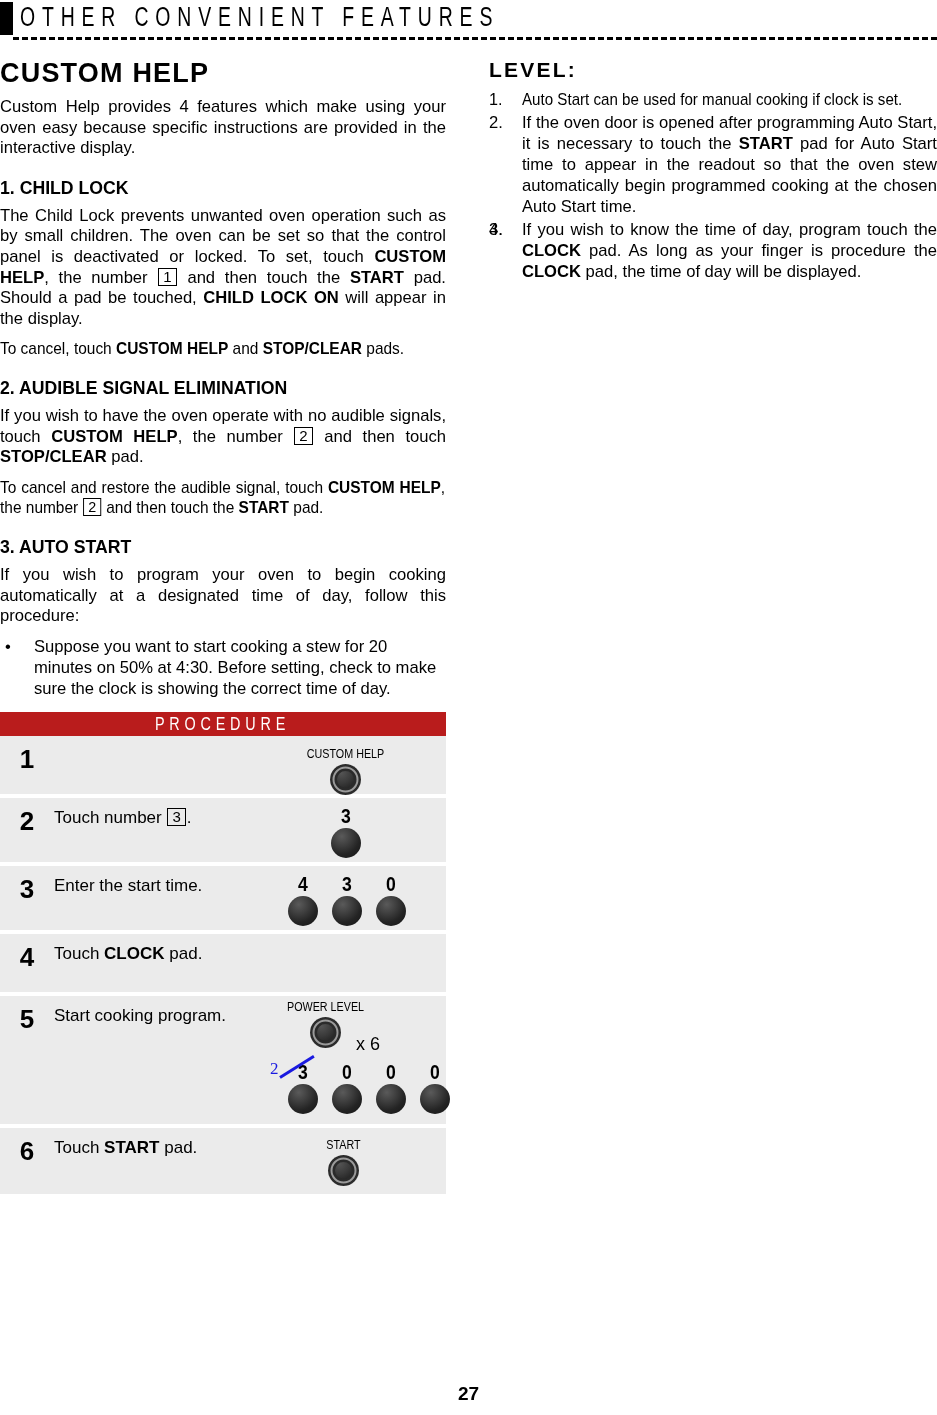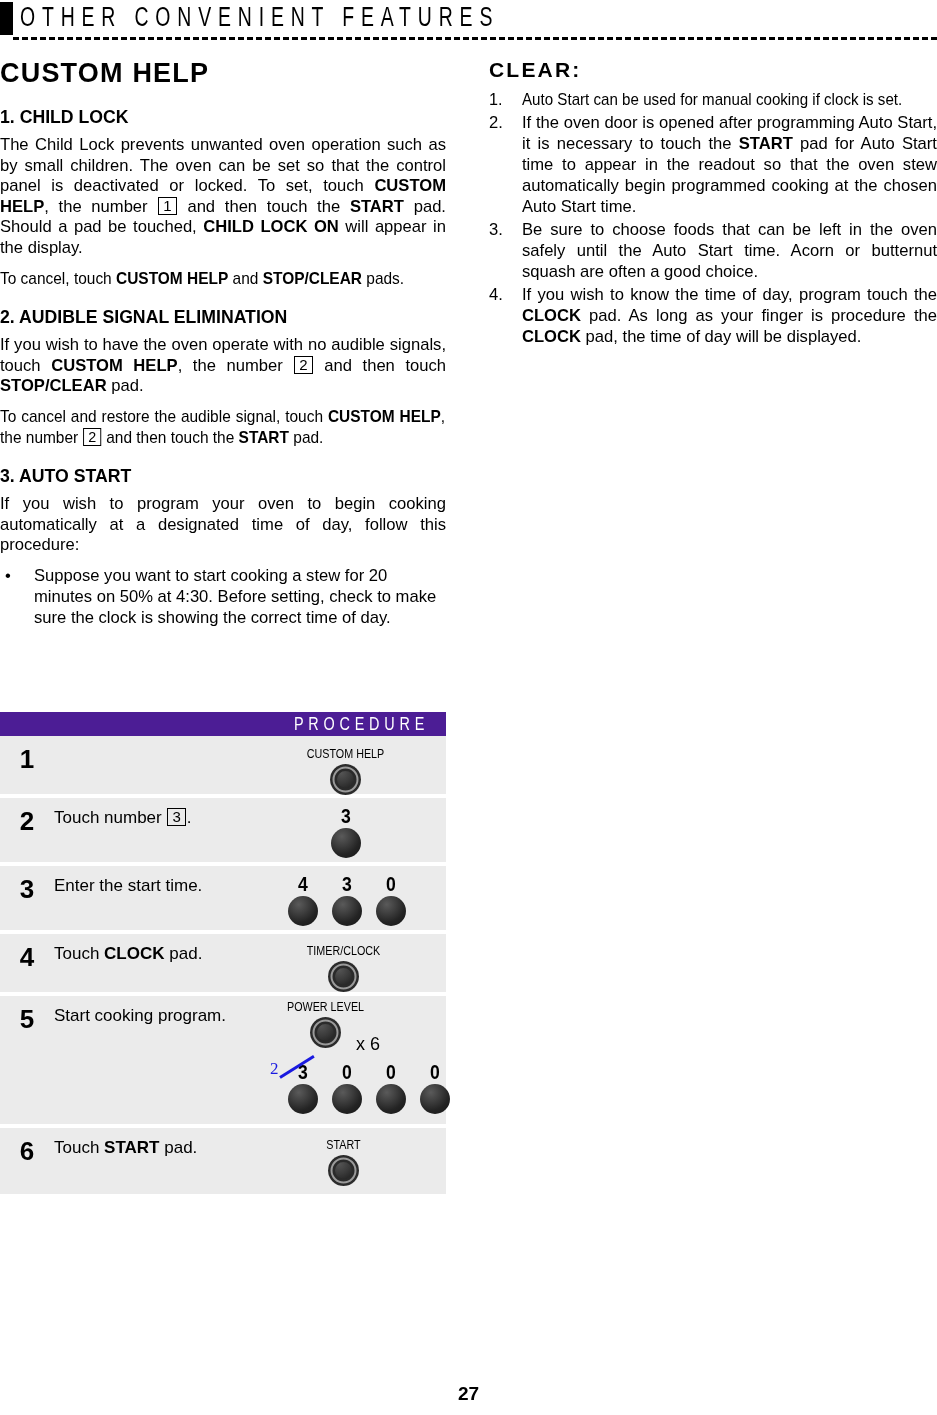--- a/index.html
+++ b/index.html
@@ -155,23 +155,23 @@
     white-space: nowrap;
   }
 
   
   .procedure {
     position: absolute;
     left: 0;
     width: 446px;
   }
   .proc-head {
-    background: #4c1d95;
+    background: #b91c1c;
     height: 24px;
-    text-align: right;
+    text-align: center;
   }
   .proc-head .proc-head-text {
     display: inline-block;
     color: #fff;
     font-family: "Liberation Sans Narrow", "Liberation Sans", sans-serif;
     font-size: 18px;
     letter-spacing: 6px;
     line-height: 24px;
     transform: scaleX(0.8);
     transform-origin: center center;
@@ -277,20 +277,21 @@
 <div class="page-header">
   <div class="header-bar"></div>
   <div class="header-title">OTHER CONVENIENT FEATURES</div>
   <div class="header-rule"></div>
 </div>
 
 <div class="col-left">
 
   <h1 class="sect-title">CUSTOM HELP</h1>
 
+  <p class="body">Custom Help provides 4 features which make using your oven easy because specific instructions are provided in the interactive display.</p>
 
   <h2 class="sub-title">1.  CHILD LOCK</h2>
   <p class="body"><span>The Child Lock prevents unwanted oven operation such as by small children. The oven can be set so that the control panel is deactivated or locked. To set, touch </span><span class="b">CUSTOM HELP</span><span>, the number </span><span class="keybox">1</span><span> and then touch the </span><span class="b">START</span><span> pad. Should a pad be touched, </span><span class="b">CHILD LOCK ON</span><span> will appear in the display.</span></p>
 
   <p class="body tight"><span>To cancel, touch </span><span class="b">CUSTOM HELP</span><span> and </span><span class="b">STOP/CLEAR</span><span> pads.</span></p>
 
   <h2 class="sub-title">2.  AUDIBLE SIGNAL ELIMINATION</h2>
   <p class="body"><span>If you wish to have the oven operate with no audible signals, touch </span><span class="b">CUSTOM HELP</span><span>, the number </span><span class="keybox">2</span><span> and then touch </span><span class="b">STOP/CLEAR</span><span> pad.</span></p>
 
   <p class="body tight"><span>To cancel and restore the audible signal, touch </span><span class="b">CUSTOM HELP</span><span>, the number </span><span class="keybox">2</span><span> and then touch the </span><span class="b">START</span><span> pad.</span></p>
@@ -331,24 +332,20 @@
           <div class="pad-digit" style="left: 32px; top: 8px;">4</div>
           <div class="pad" style="left: 74px; top: 30px; width: 30px; height: 30px;"></div>
           <div class="pad-digit" style="left: 76px; top: 8px;">3</div>
           <div class="pad" style="left: 118px; top: 30px; width: 30px; height: 30px;"></div>
           <div class="pad-digit" style="left: 120px; top: 8px;">0</div>
         </div>
       </div>
       <div class="proc-row" style="height: 58px;">
         <div class="proc-num">4</div>
         <div class="proc-text"><span>Touch </span><span class="b">CLOCK</span><span> pad.</span></div>
-        <div class="proc-art">
-          <div class="pad ringed" style="left: 70px; top: 27px; width: 31px; height: 31px;"></div>
-          <div class="pad-caption" style="left: 28px; top: 10px; width: 115px;">TIMER/CLOCK</div>
-        </div>
       </div>
       <div class="proc-row" style="height: 128px;">
         <div class="proc-num" style="top: 8px;">5</div>
         <div class="proc-text"><span>Start cooking program.</span></div>
         <div class="proc-art">
           <div class="pad ringed" style="left: 52px; top: 21px; width: 31px; height: 31px;"></div>
           <div class="pad-caption" style="left: 10px; top: 4px; width: 115px;">POWER LEVEL</div>
           <div class="multiplier" style="left: 98px; top: 38px;">x 6</div>
           <div class="pad" style="left: 30px; top: 88px; width: 30px; height: 30px;"></div>
           <div class="pad-digit" style="left: 32px; top: 66px;">3</div>
@@ -367,22 +364,22 @@
         <div class="proc-text"><span>Touch </span><span class="b">START</span><span> pad.</span></div>
         <div class="proc-art">
           <div class="pad ringed" style="left: 70px; top: 27px; width: 31px; height: 31px;"></div>
           <div class="pad-caption" style="left: 28px; top: 10px; width: 115px;">START</div>
         </div>
       </div>
     </div>
 </div>
 
 <div class="col-right">
-  <h2 class="note-title">CLEAR:</h2>
+  <h2 class="note-title">LEVEL:</h2>
   <ol class="notes" id="notes-list">
       <li class="condensed"><span class="num">1.</span><span class="txt"><span>Auto Start can be used for manual cooking if clock is set.</span></span></li>
       <li><span class="num">2.</span><span class="txt"><span>If the oven door is opened after programming Auto Start, it is necessary to touch the </span><span class="b">START</span><span> pad for Auto Start time to appear in the readout so that the oven stew automatically begin programmed  cooking at the chosen Auto Start time.</span></span></li>
-      <li><span class="num">3.</span><span class="txt"><span>Be sure to choose foods that can be left in the oven safely until the Auto Start time. Acorn or butternut squash are often a good choice.</span></span></li>
+      <li><span class="num">3.</span></li>
       <li><span class="num">4.</span><span class="txt"><span>If you wish to know the time of day, program touch the </span><span class="b">CLOCK</span><span> pad. As long as your finger is procedure the </span><span class="b">CLOCK</span><span> pad, the time of day will be displayed.</span></span></li>
     </ol>
 </div>
 
 <div class="page-number">27</div>
 
 </body></html>

